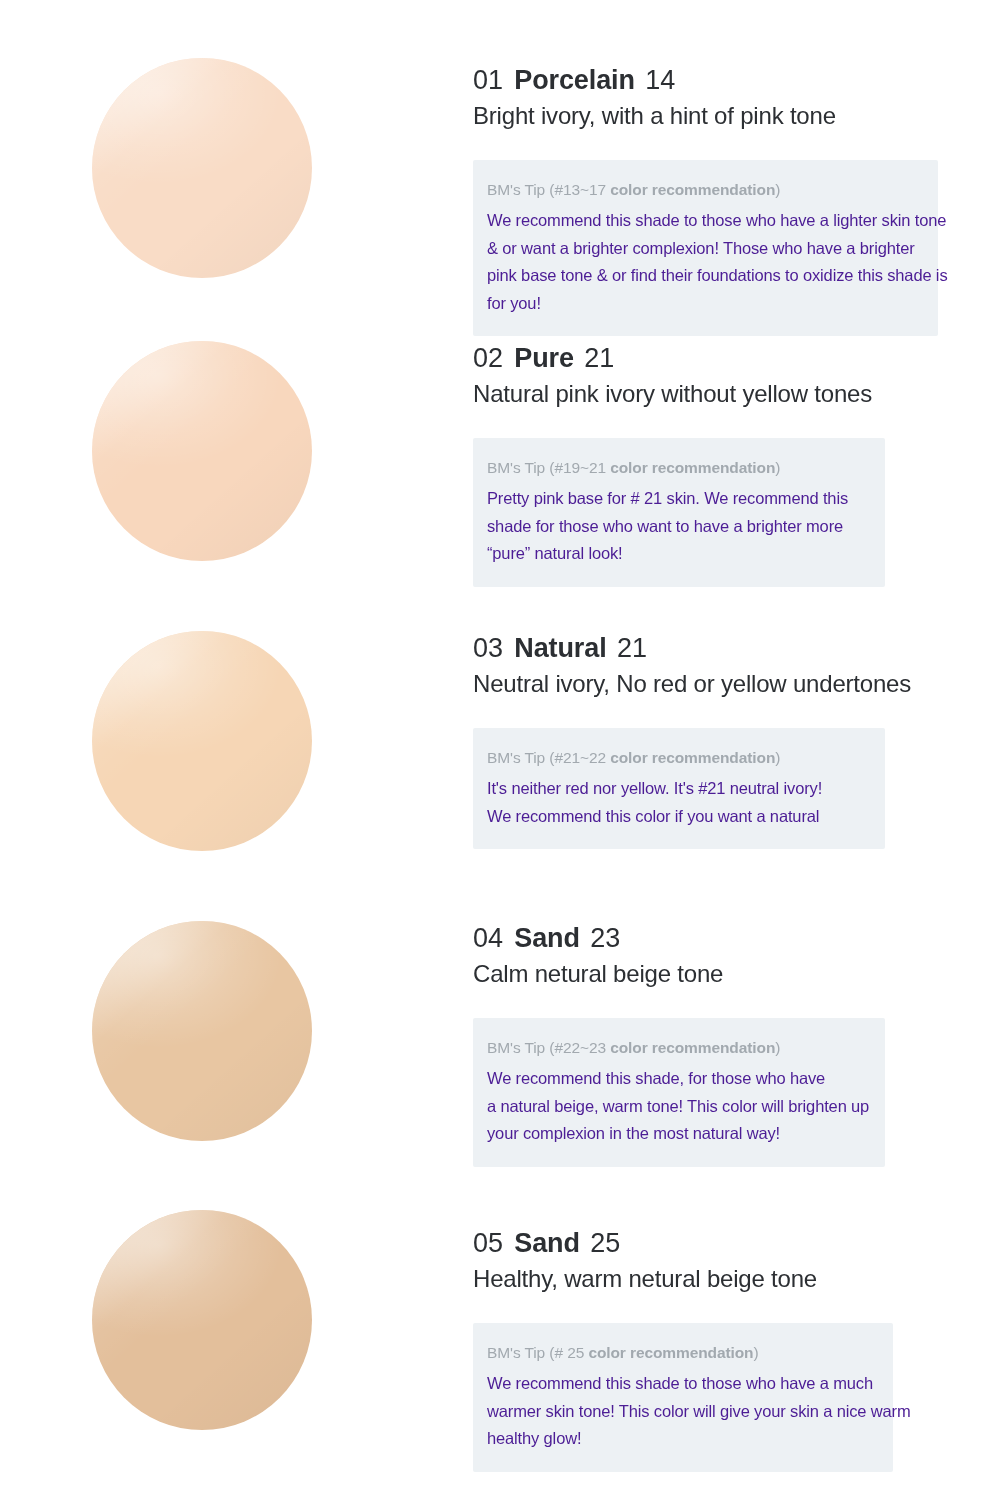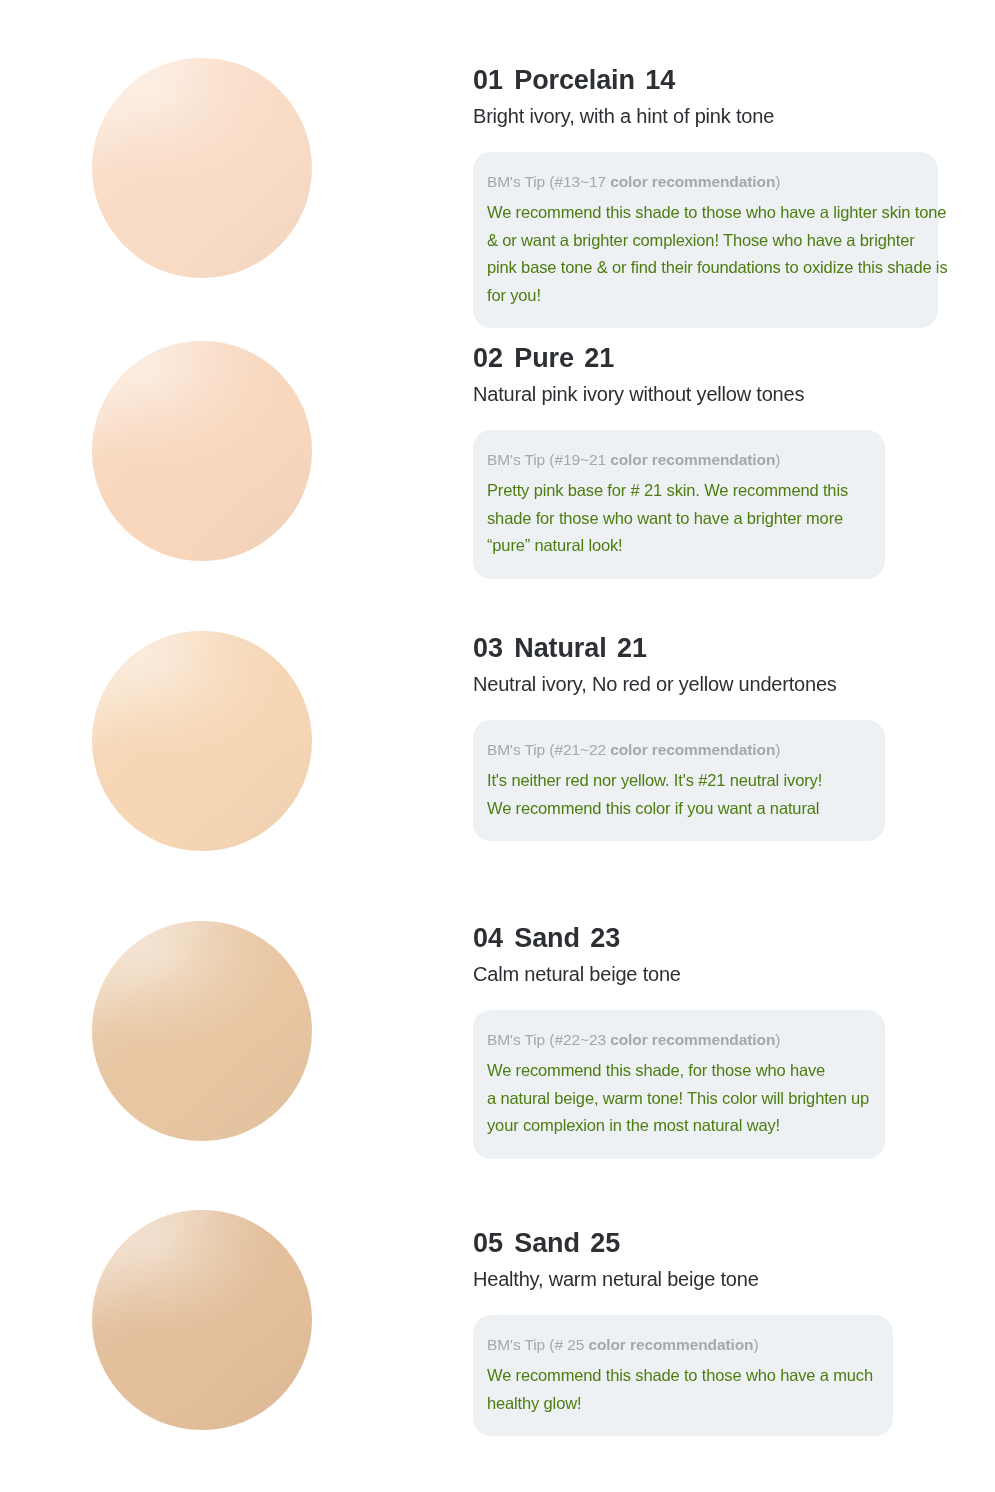--- a/index.html
+++ b/index.html
@@ -72,58 +72,58 @@
   }
   .shade-title {
     font-size: 27px;
     line-height: 34px;
     color: #2c2f33;
     letter-spacing: -0.1px;
     white-space: nowrap;
   }
   .shade-title .num,
   .shade-title .code {
-    font-weight: 700;
+    font-weight: 400;
   }
   .shade-title .name {
     font-weight: 700;
     padding: 0 3px 0 4px;
     margin-top: 36px;
   }
   .shade-desc {
     margin-top: 3px;
-    font-size: 20px;
+    font-size: 24px;
     line-height: 32px;
     color: #2c2f33;
     font-weight: 400;
     letter-spacing: -0.2px;
     white-space: nowrap;
   }
 
   
   .tip-box {
-    margin-top: 20px;
+    margin-top: 28px;
     background: #edf1f4;
-    border-radius: 18px;
+    border-radius: 2px;
     padding: 17px 22px 19px 14px;
   }
   .tip-label {
     font-size: 15.5px;
     line-height: 26px;
     color: #a2a9af;
     font-weight: 400;
     letter-spacing: -0.1px;
     white-space: nowrap;
   }
   .tip-label .strong { font-weight: 700; }
   .tip-body {
     margin-top: 4px;
     font-size: 16.5px;
     line-height: 27.5px;
-    color: #4d7c0f;
+    color: #4c1d95;
     font-weight: 400;
     letter-spacing: -0.15px;
   }
   .tip-body .ln { display: block; white-space: nowrap; }
 </style>
 </head>
 <body>
 
 <div id="page">
 
@@ -248,19 +248,20 @@
         <span class="name">Sand</span>
         <span class="code">25</span>
       </div>
       <div class="shade-desc">Healthy, warm netural beige tone</div>
       <div class="tip-box">
         <div class="tip-label">
           <span>BM's Tip (# 25 </span><span class="strong">color recommendation</span><span>)</span>
         </div>
         <div class="tip-body">
           <span class="ln">We recommend this shade to those who have a much</span>
+          <span class="ln">warmer skin tone! This color will give your skin a nice warm</span>
           <span class="ln">healthy glow!</span>
         </div>
       </div>
     </div>
   </div>
 
 </div>
 
 </body></html>

